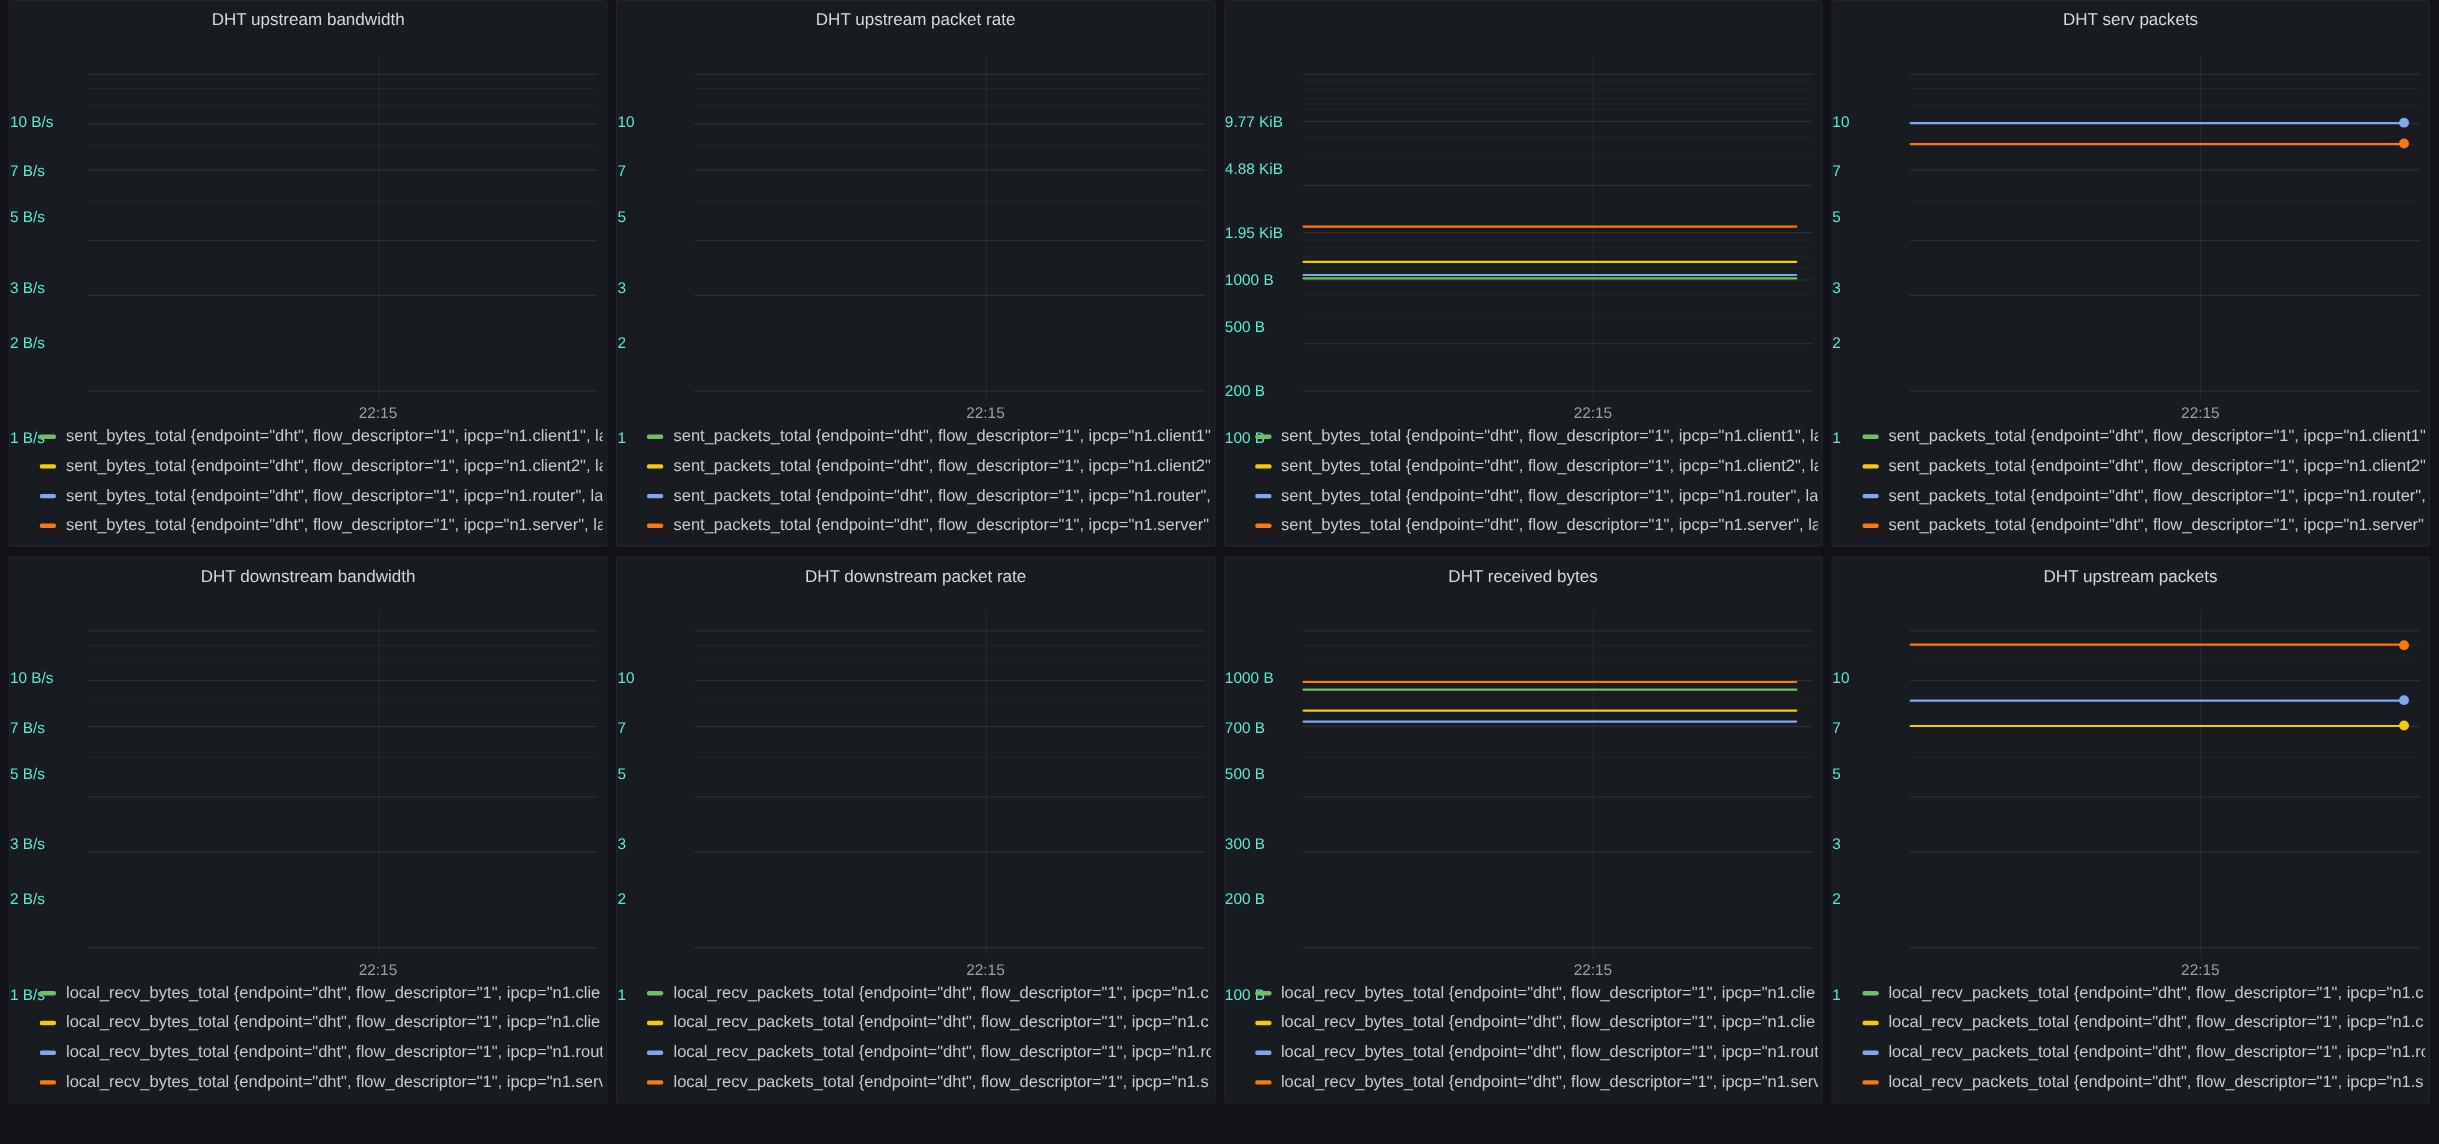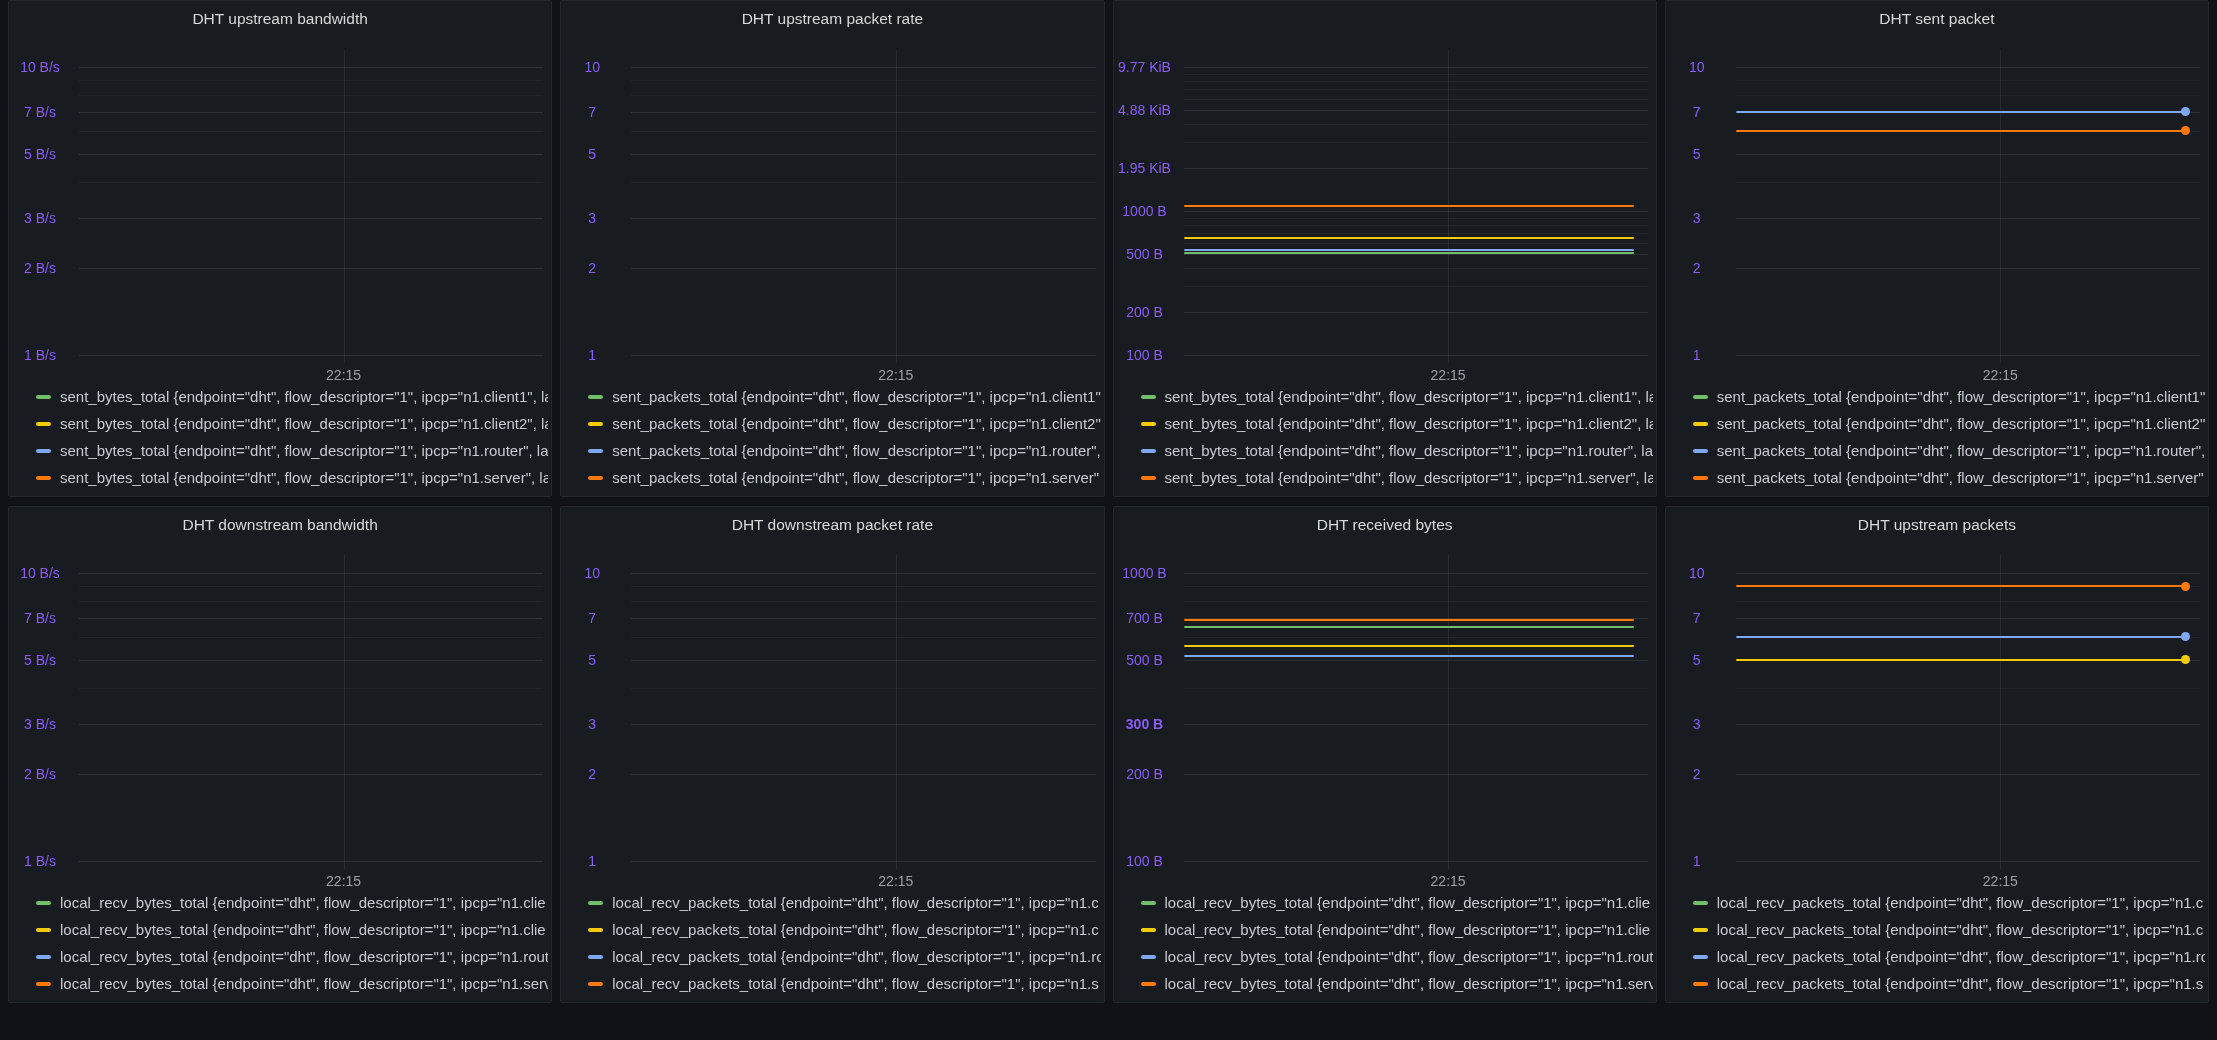--- a/index.html
+++ b/index.html
@@ -44,23 +44,24 @@
     position: absolute; left: 70px; right: 2px; height: 1px;
     background: rgba(204,204,220,0.12);
   }
   .grid-h.minor { background: rgba(204,204,220,0.055); }
   .grid-v {
     position: absolute; top: 12px; bottom: 14px; width: 1px;
     left: calc((100% - 72px) * 0.57 + 70px);
     background: rgba(204,204,220,0.08);
   }
   .ytick {
-    position: absolute; left: 0; width: 62px; text-align: center;
-    font-size: 14px; color: #8b5cf6; transform: translateY(-50%);
+    position: absolute; left: 0; width: 62px; text-align: left;
+    font-size: 14px; color: #5eead4; transform: translateY(-50%);
     white-space: nowrap;
+    margin-top: 43px;
   }
   .xtick {
     position: absolute; top: 330px;
     left: calc((100% - 72px) * 0.57 + 70px);
     transform: translateX(-50%);
     font-size: 14px; color: #9DA0A8;
   }
   .series {
     position: absolute; left: 70px;
     width: calc((100% - 72px) * 0.97);
@@ -219,21 +220,21 @@
             <span class="swatch" style="background: rgb(126, 169, 240);"></span>
             <span class="legend-label">sent_bytes_total {endpoint="dht", flow_descriptor="1", ipcp="n1.router", la</span>
           </div>
           <div class="legend-item">
             <span class="swatch" style="background: rgb(255, 120, 10);"></span>
             <span class="legend-label">sent_bytes_total {endpoint="dht", flow_descriptor="1", ipcp="n1.server", la</span>
           </div>
         </div>
       </section>
       <section class="panel">
-        <div class="panel-title">DHT sent packet</div>
+        <div class="panel-title">DHT serv packets</div>
         <div class="plot">
           <div class="grid-h minor" style="top: 43.2px;"></div>
           <div class="grid-h minor" style="top: 57.9px;"></div>
           <div class="grid-h minor" style="top: 93.9px;"></div>
           <div class="grid-h minor" style="top: 144.6px;"></div>
           <div class="grid-h" style="top: 30px;"></div>
           <div class="ytick" style="top: 30px;">10</div>
           <div class="grid-h" style="top: 74.6px;"></div>
           <div class="ytick" style="top: 74.6px;">7</div>
           <div class="grid-h" style="top: 116.7px;"></div>
@@ -359,21 +360,21 @@
           <div class="grid-h minor" style="top: 57.9px;"></div>
           <div class="grid-h minor" style="top: 93.9px;"></div>
           <div class="grid-h minor" style="top: 144.6px;"></div>
           <div class="grid-h" style="top: 30px;"></div>
           <div class="ytick" style="top: 30px;">1000 B</div>
           <div class="grid-h" style="top: 74.6px;"></div>
           <div class="ytick" style="top: 74.6px;">700 B</div>
           <div class="grid-h" style="top: 116.7px;"></div>
           <div class="ytick" style="top: 116.7px;">500 B</div>
           <div class="grid-h" style="top: 180.6px;"></div>
-          <div class="ytick" style="top: 180.6px; font-weight: bold;">300 B</div>
+          <div class="ytick" style="top: 180.6px;">300 B</div>
           <div class="grid-h" style="top: 231.3px;"></div>
           <div class="ytick" style="top: 231.3px;">200 B</div>
           <div class="grid-h" style="top: 318px;"></div>
           <div class="ytick" style="top: 318px;">100 B</div>
           <div class="grid-v"></div>
           <div class="xtick">22:15</div>
           <div class="series" style="top: 82.9px; background: rgb(115, 191, 105);"></div>
           <div class="series" style="top: 101.5px; background: rgb(242, 204, 12);"></div>
           <div class="series" style="top: 112px; background: rgb(126, 169, 240);"></div>
           <div class="series" style="top: 76.3px; background: rgb(255, 120, 10);"></div>

